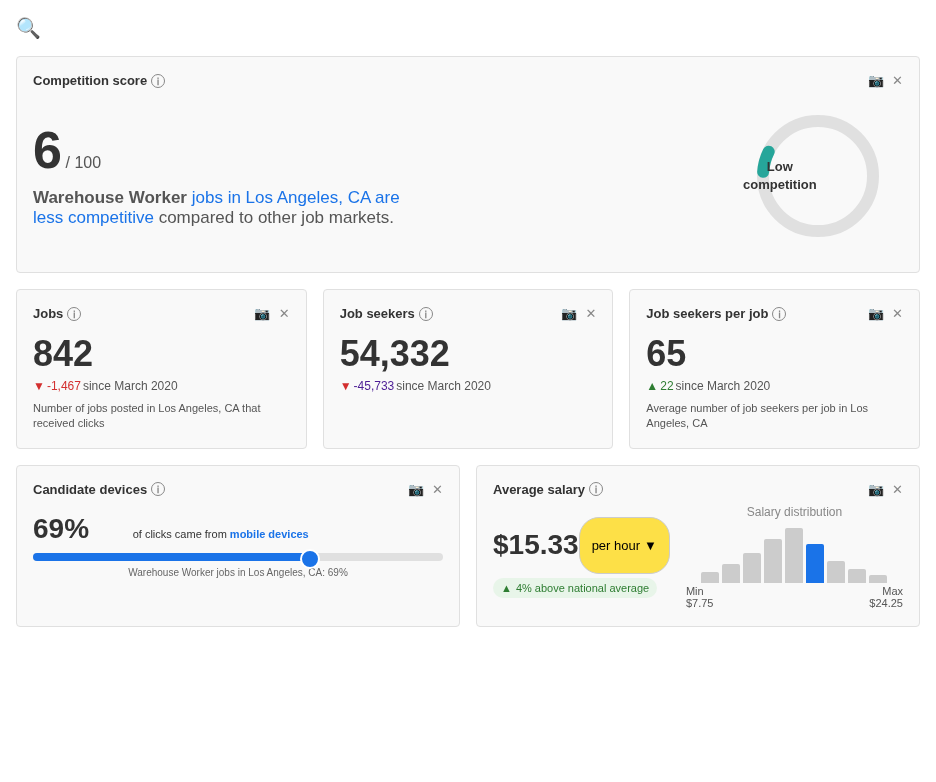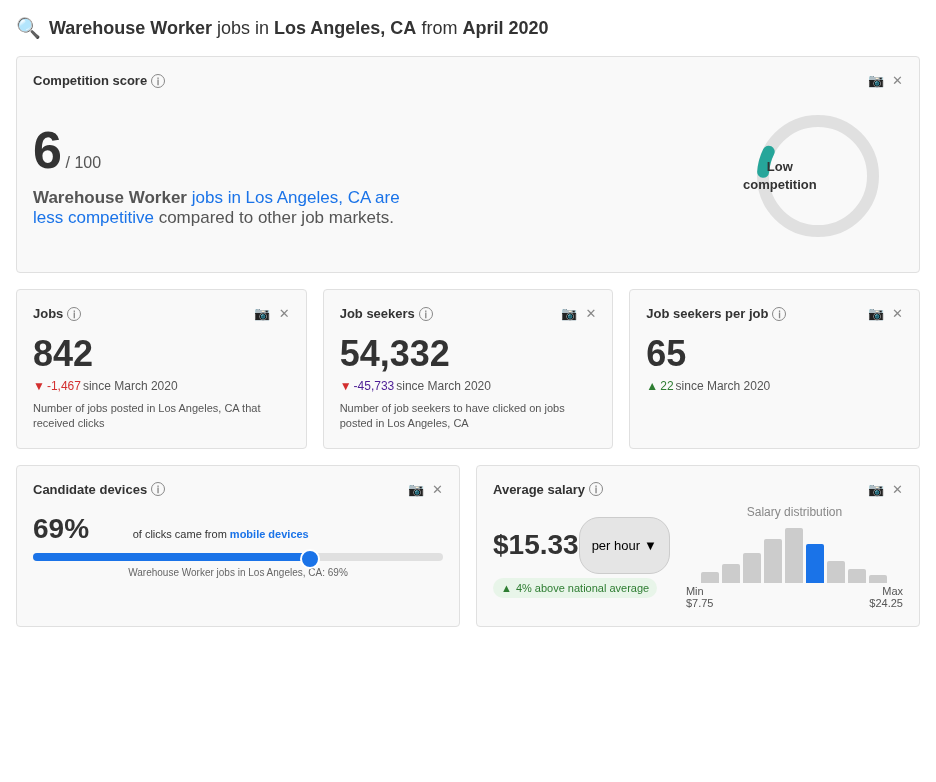--- a/index.html
+++ b/index.html
@@ -46,45 +46,38 @@
     .pct-desc { font-size: 11px; color: #333; margin-bottom: 12px; margin-left: 40px; }
     .pct-desc .mobile-highlight { color: #1a73e8; font-weight: bold; }
     .progress-bar-container { background: #e0e0e0; border-radius: 10px; height: 8px; margin-bottom: 6px; }
     .progress-bar-fill { background: #1a73e8; border-radius: 10px; height: 8px; position: relative; }
     .progress-bar-fill::after { content: ''; position: absolute; right: -4px; top: -4px; width: 16px; height: 16px; background: #1a73e8; border-radius: 50%; border: 2px solid white; }
     .progress-label { font-size: 10px; color: #666; text-align: center; }
 
     
     .salary-top { display: flex; align-items: center; gap: 0; margin: 12px 0 4px; }
     .salary-amount { font-size: 28px; font-weight: bold; }
-    .salary-period-btn { border: 1px solid #ccc; border-radius: 20px; padding: 20px 12px; background: #e5e5e5; cursor: pointer; font-size: 13px; display: flex; align-items: center; gap: 4px; }
+    .salary-period-btn { border: 1px solid #ccc; border-radius: 20px; padding: 20px 12px; background: #fde047; cursor: pointer; font-size: 13px; display: flex; align-items: center; gap: 4px; }
     .salary-above { background: #e8f5e9; color: #2e7d32; padding: 4px 8px; border-radius: 12px; font-size: 11px; display: inline-flex; align-items: center; gap: 4px; margin-bottom: 12px; }
 
     .salary-dist-section { }
     .dist-title { font-size: 12px; color: #888; text-align: center; margin-bottom: 4px; }
     .dist-chart { display: flex; align-items: flex-end; gap: 3px; height: 60px; justify-content: center; }
     .dist-bar { border-radius: 2px 2px 0 0; }
     .dist-labels { display: flex; justify-content: space-between; font-size: 11px; color: #555; margin-top: 2px; }
 
     .info-icon { width: 14px; height: 14px; border-radius: 50%; border: 1px solid #888; display: inline-flex; align-items: center; justify-content: center; font-size: 10px; color: #888; cursor: pointer; }
   </style>
 </head>
 <body>
 
 <div class="page">
 
   <div class="page-title">
     <span style="font-size:20px;">🔍</span>
-    <span>
-      <strong>Warehouse Worker</strong>
-      <span> jobs in </span>
-      <strong>Los Angeles, CA</strong>
-      <span> from </span>
-      <strong>April 2020</strong>
-    </span>
   </div>
 
   <div class="card competition-card">
     <div class="card-header">
       <div class="card-title">
         <span>Competition score</span>
         <span class="info-icon">ℹ</span>
       </div>
       <div class="card-actions">
         <span>📷</span>
@@ -148,40 +141,40 @@
           <span>📷</span>
           <span>✕</span>
         </div>
       </div>
       <div class="stat-number">54,332</div>
       <div class="stat-change down">
         <span style="color:#d32f2f;">▼</span>
         <span style="color:#4c1d95;">-45,733</span>
         <span style="color:#555;">since March 2020</span>
       </div>
-      <div class="stat-desc">Number of job seekers to have clicked on jobs posted in Los Angeles, CA</div>
     </div>
 
     <div class="card">
       <div class="card-header">
         <div class="card-title">
           <span>Job seekers per job</span>
           <span class="info-icon">ℹ</span>
         </div>
         <div class="card-actions">
           <span>📷</span>
           <span>✕</span>
         </div>
       </div>
       <div class="stat-number">65</div>
       <div class="stat-change up">
         <span style="color:#2e7d32;">▲</span>
         <span style="color:#2e7d32;">22</span>
         <span style="color:#555;">since March 2020</span>
       </div>
+      <div class="stat-desc">Average number of job seekers per job in Los Angeles, CA</div>
     </div>
 
   </div>
 
   <div class="bottom-row">
 
     <div class="card">
       <div class="card-header">
         <div class="card-title">
           <span>Candidate devices</span>

